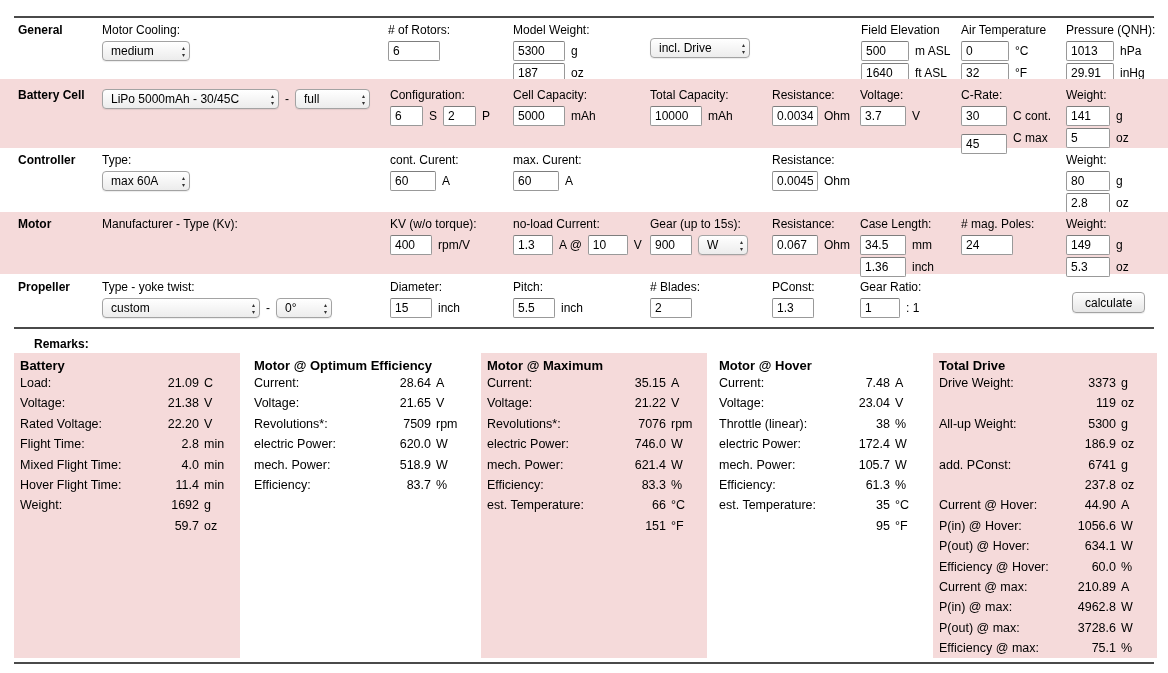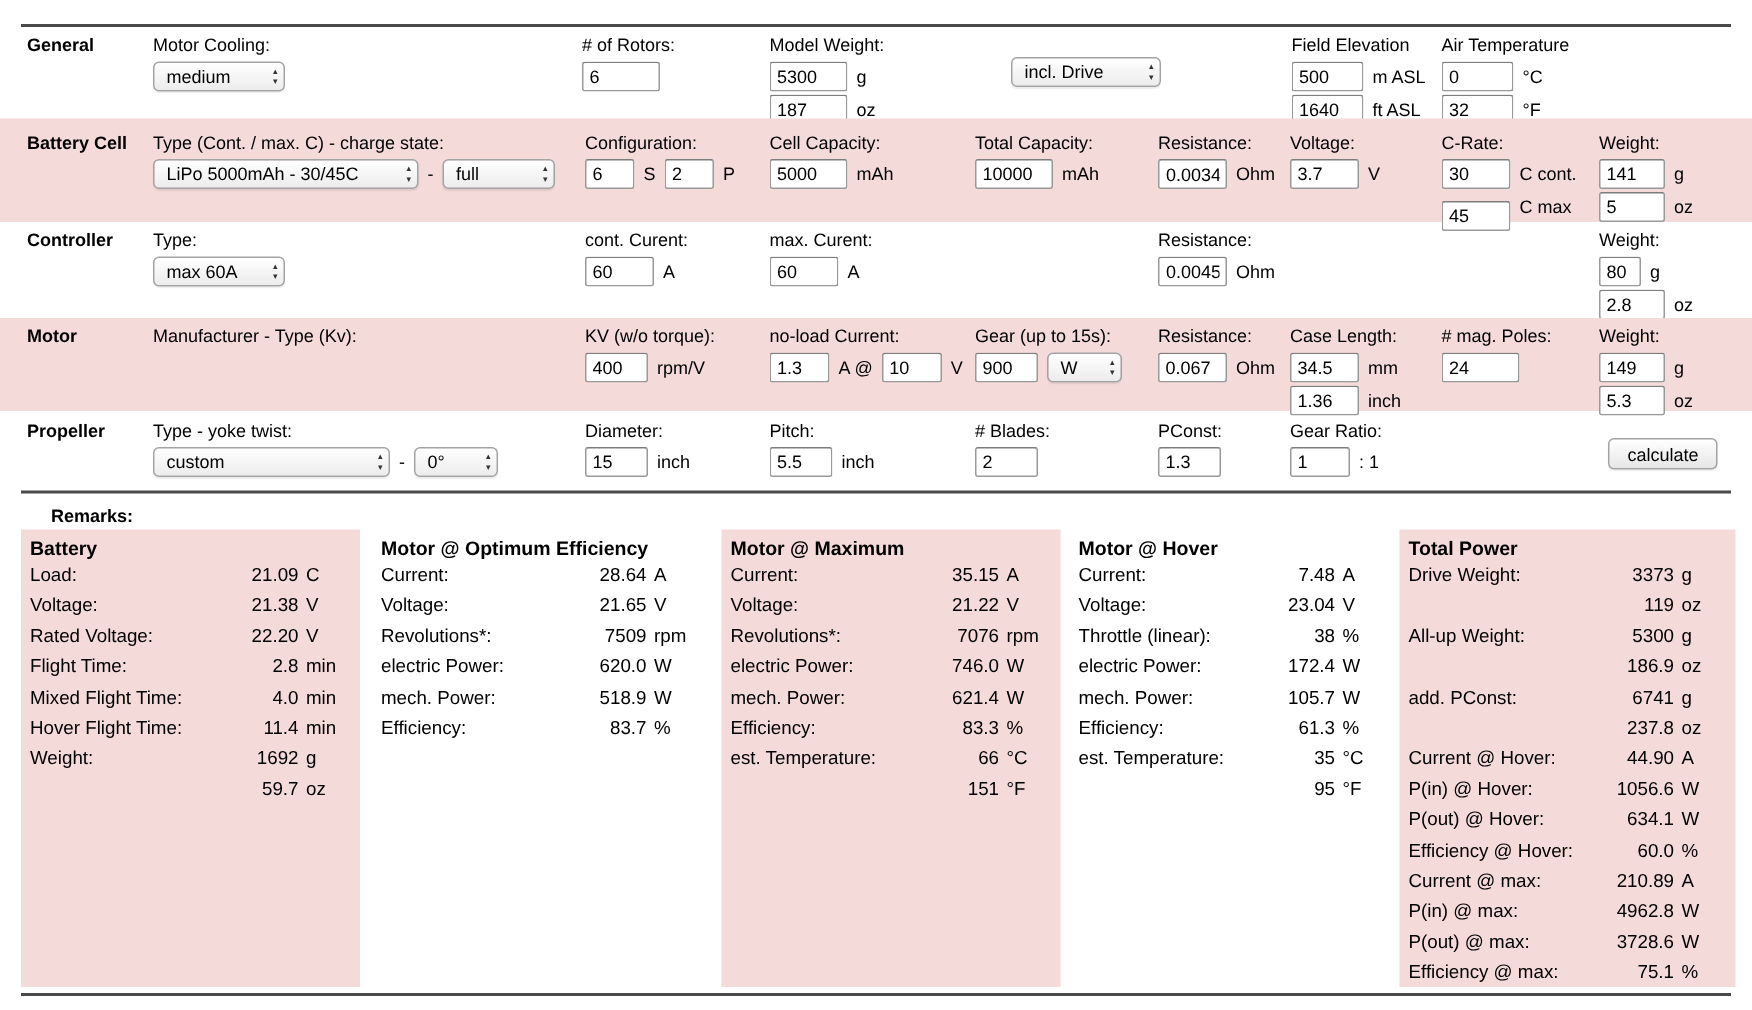--- a/index.html
+++ b/index.html
@@ -67,21 +67,21 @@
       <div class="ctl">
           <input class="box" style="width: 52px;" value="5300">
         <span class="unit">g</span>
         </div>
       <div class="ctl">
           <input class="box" style="width: 52px;" value="187">
         <span class="unit">oz</span>
         </div>
     </div>
 
-    <div class="fld" style="left:674px;top:17px">
+    <div class="fld" style="left:650px;top:17px">
       <div class="ctl">
         <div class="sel" style="width:100px">
           <span>incl. Drive</span>
           <span class="arrows">
               <span>▴</span>
               <span>▾</span>
             </span>
         </div>
       </div>
     </div>
@@ -103,27 +103,37 @@
       <div class="ctl">
           <input class="box" style="width: 48px;" value="0">
         <span class="unit">°C</span>
         </div>
       <div class="ctl">
           <input class="box" style="width: 48px;" value="32">
         <span class="unit">°F</span>
         </div>
     </div>
 
+    <div class="fld" style="left:1066px;top:3px">
+      <div class="lab">Pressure (QNH):</div>
+      <div class="ctl">
+          <input class="box" style="width: 48px;" value="1013">
+        <span class="unit">hPa</span>
+        </div>
+      <div class="ctl">
+          <input class="box" style="width: 48px;" value="29.91">
+        <span class="unit">inHg</span>
+        </div>
+    </div>
   </div>
 
   <div class="frow pinkbg" style="top:79px;height:69px;">
     <div class="sec" style="top:9px">Battery Cell</div>
 
     <div class="fld" style="left:102px;top:9px">
-      <div class="lab">Type (Cont. / max. C) - charge state:</div>
       <div class="ctl">
         <div class="sel" style="width:177px">
           <span>LiPo 5000mAh - 30/45C</span>
           <span class="arrows">
               <span>▴</span>
               <span>▾</span>
             </span>
         </div>
         <span class="unit">-</span>
         <div class="sel" style="width:75px">
@@ -239,21 +249,21 @@
       <div class="lab">Resistance:</div>
       <div class="ctl">
           <input class="box" style="width: 46px;" value="0.0045">
         <span class="unit">Ohm</span>
         </div>
     </div>
 
     <div class="fld" style="left:1066px;top:5px">
       <div class="lab">Weight:</div>
       <div class="ctl">
-          <input class="box" style="width: 28px;" value="80">
+          <input class="box" style="width: 44px;" value="80">
         <span class="unit">g</span>
         </div>
       <div class="ctl">
           <input class="box" style="width: 44px;" value="2.8">
         <span class="unit">oz</span>
         </div>
     </div>
   </div>
 
   <div class="frow pinkbg" style="top:212px;height:62px;">
@@ -604,21 +614,21 @@
 
         <div class="resrow">
           <span class="rlab"></span>
           <span class="rval">95</span>
           <span class="runit">°F</span>
         </div>
       </div>
   </div>
 
   <div class="rescol pinkbg" style="left:933px;width:224px">
-    <div class="rtitle">Total Power</div>
+    <div class="rtitle">Total Drive</div>
     <div>
 
         <div class="resrow">
           <span class="rlab">Drive Weight:</span>
           <span class="rval">3373</span>
           <span class="runit">g</span>
         </div>
 
         <div class="resrow">
           <span class="rlab"></span>

